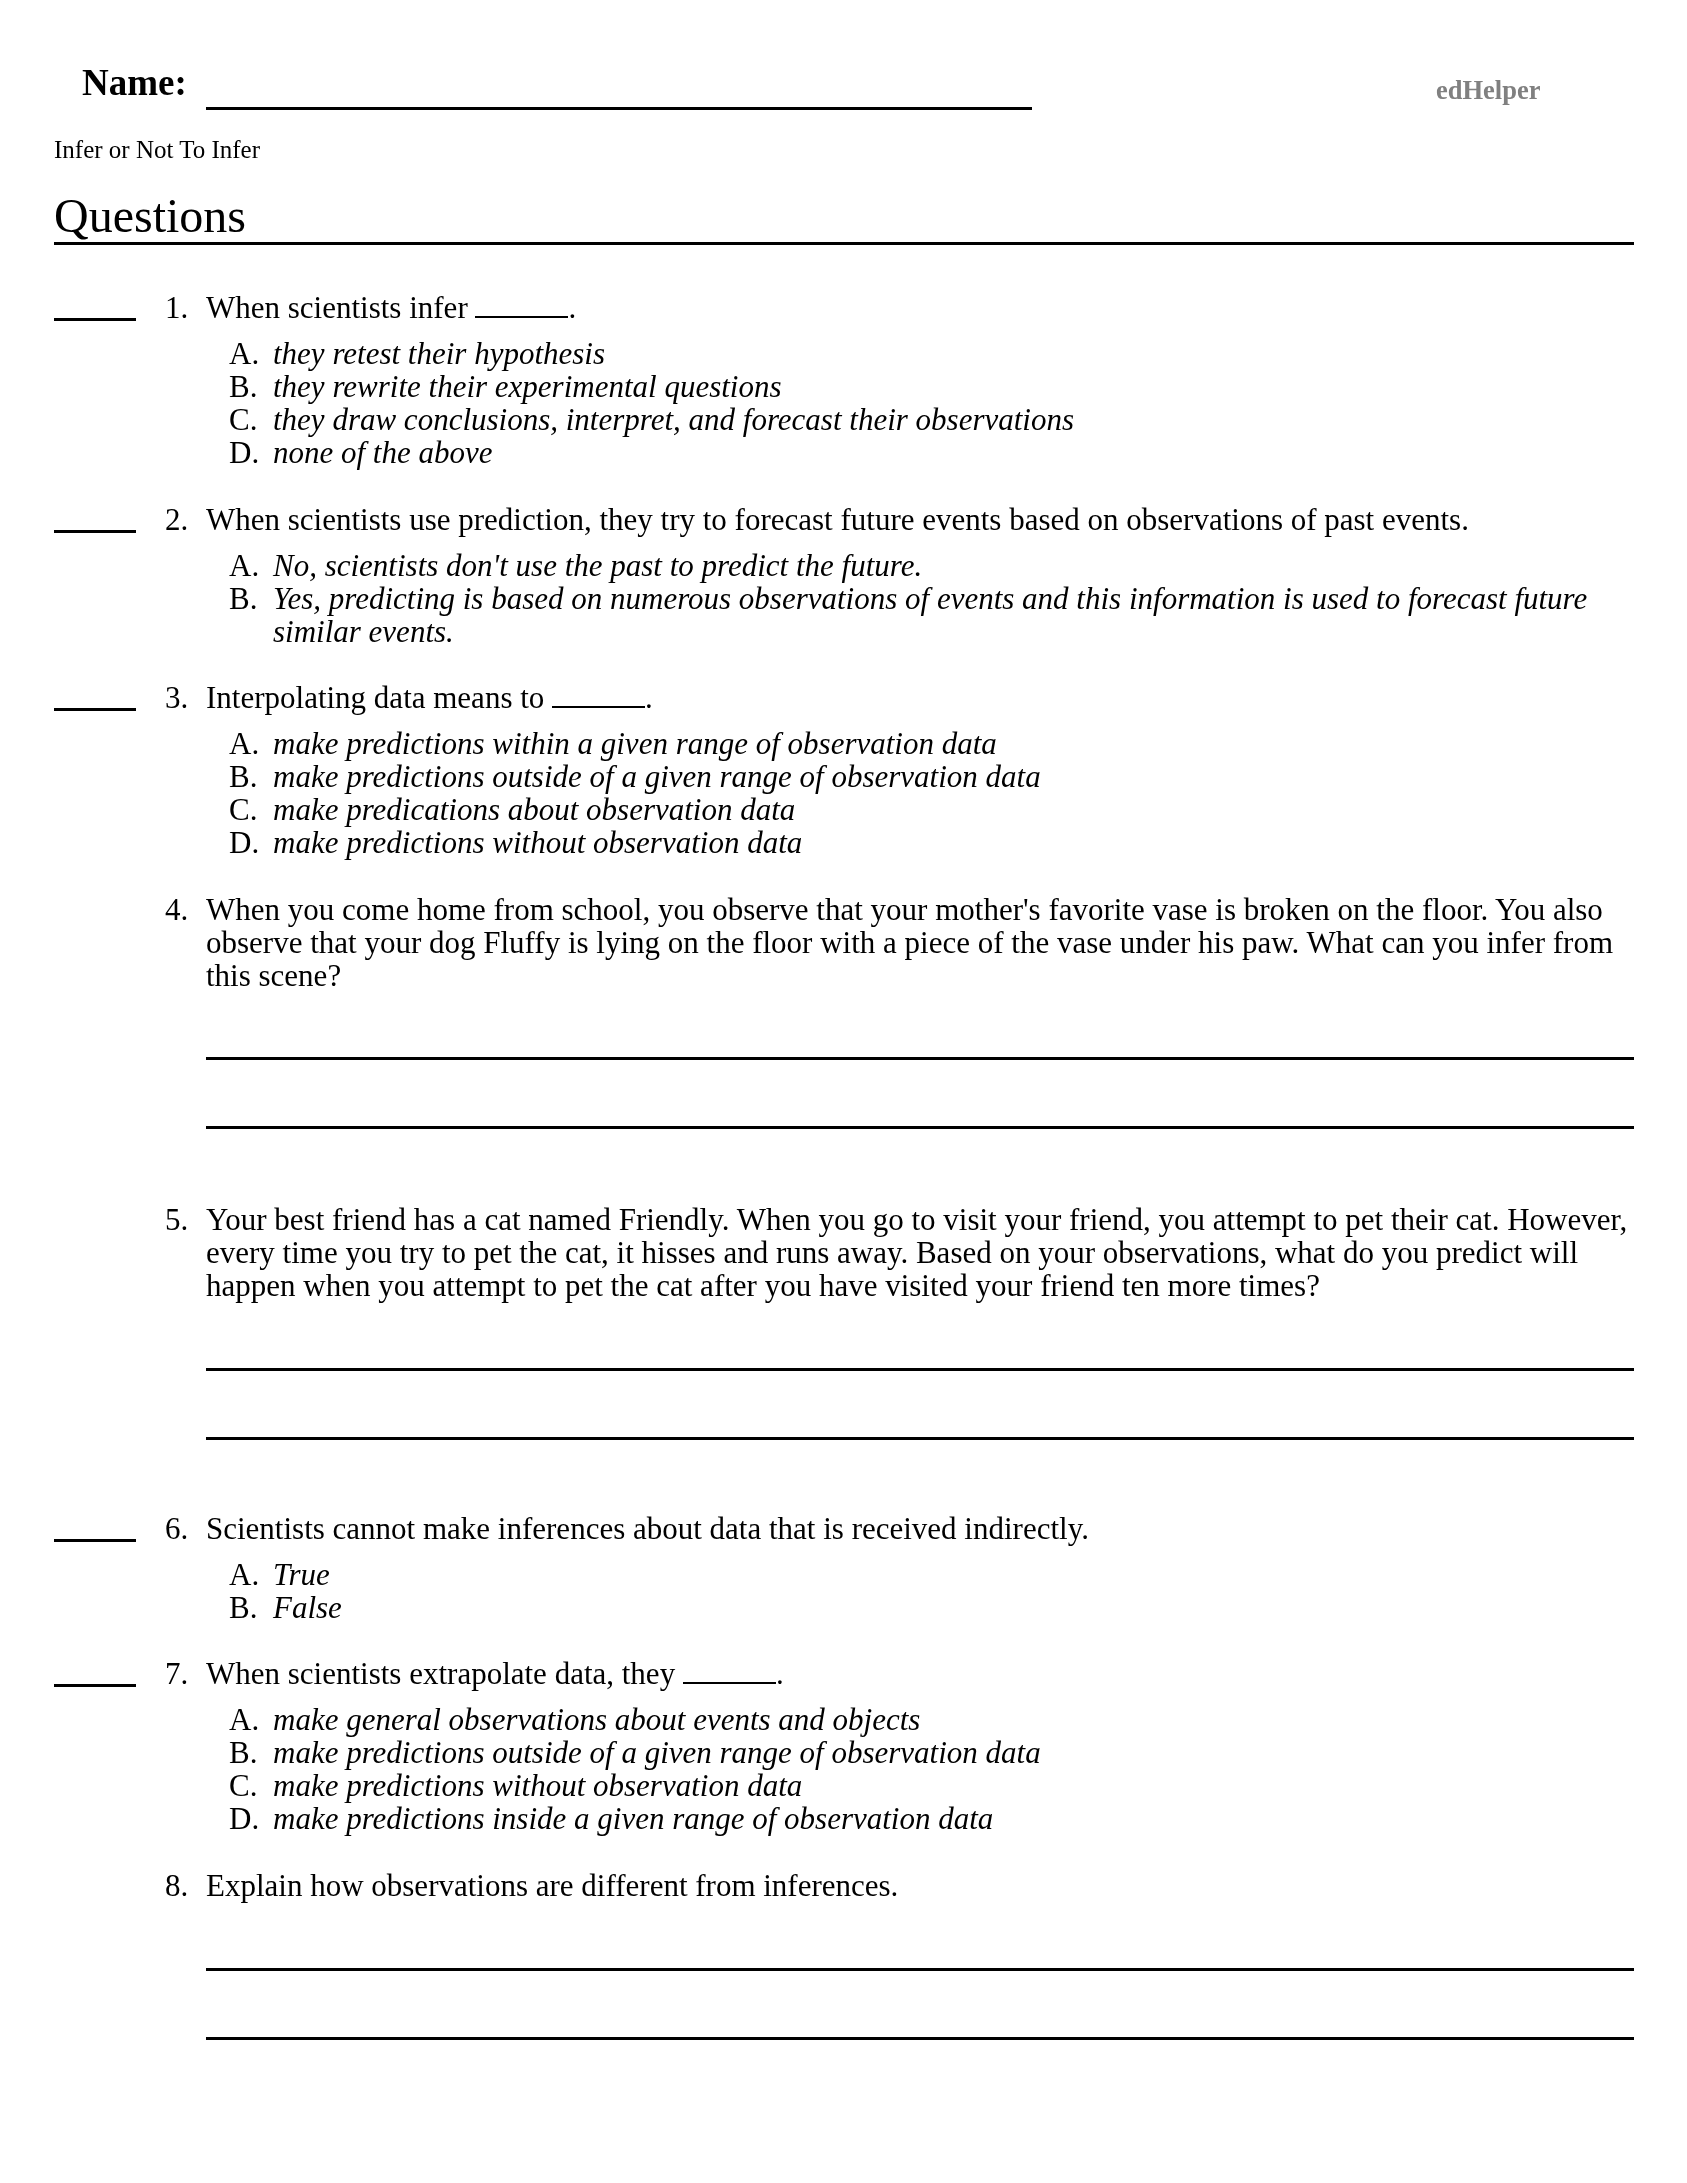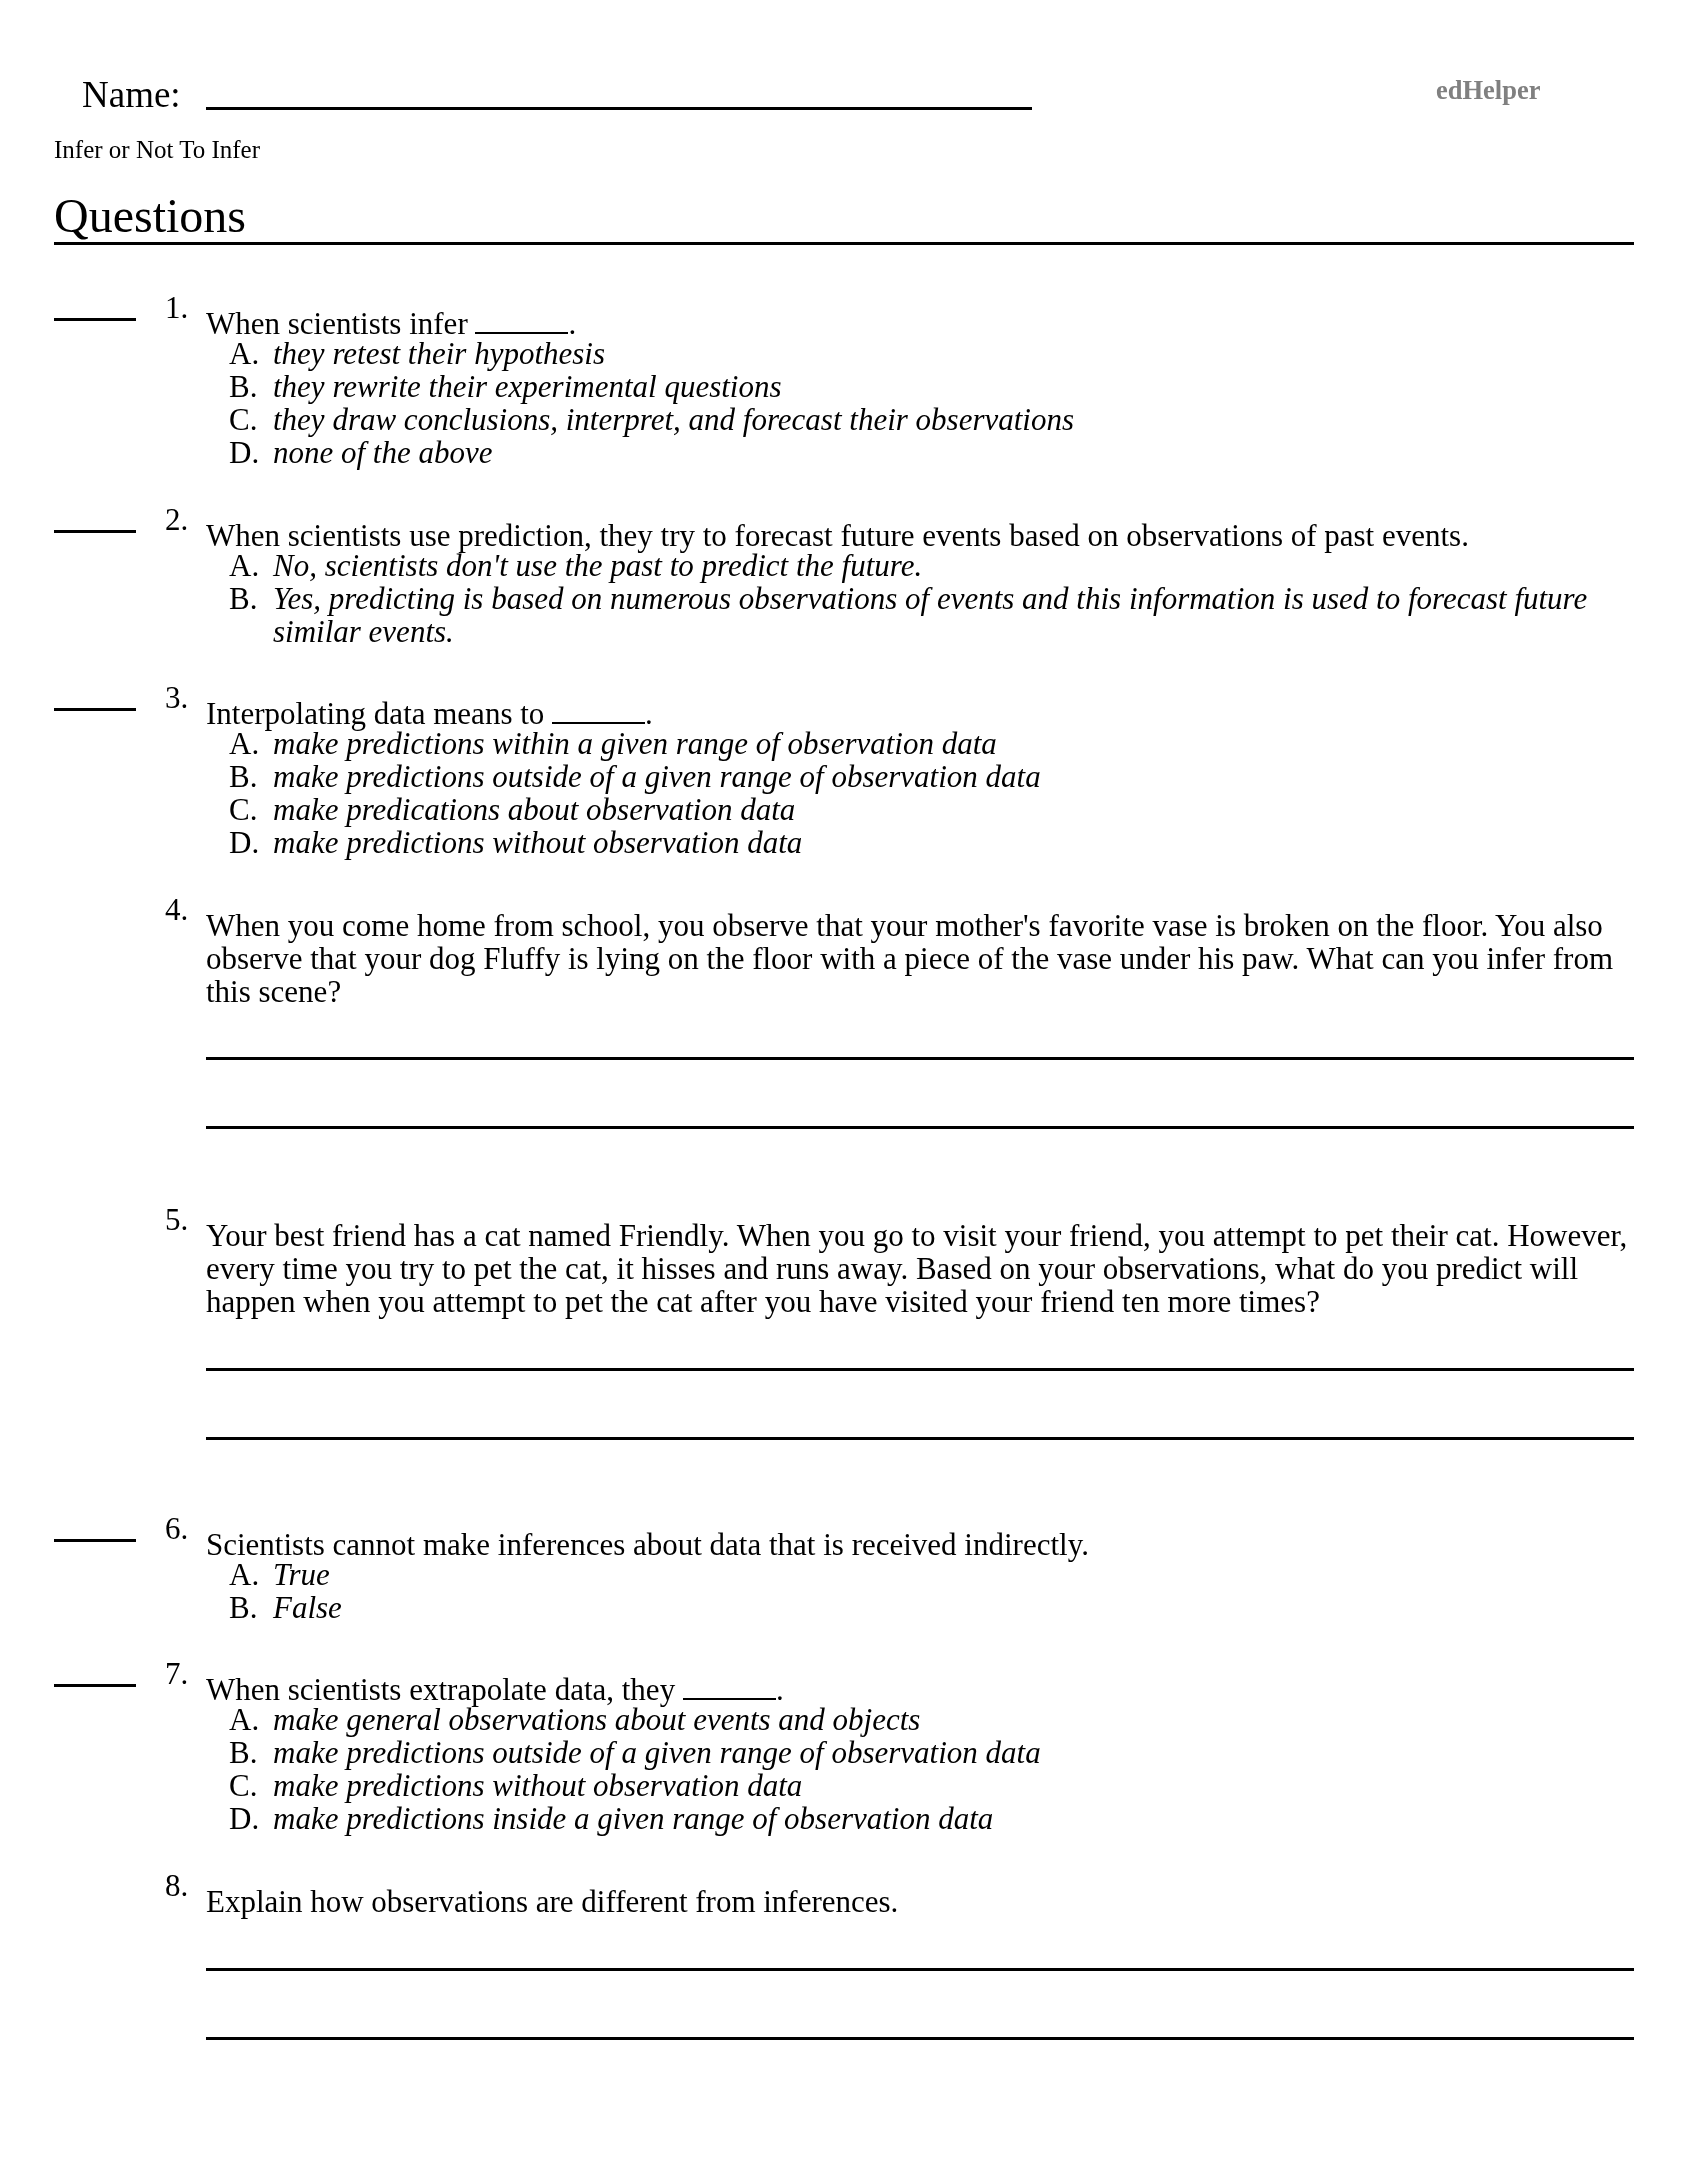--- a/index.html
+++ b/index.html
@@ -1,31 +1,31 @@
 <!DOCTYPE html>
 <html style="font-size:10.6px"><head>
 <meta charset="utf-8">
 <style>
   html, body { margin: 0; padding: 0; background: #ffffff; }
   body {
     width: 1687px; height: 2183px; position: relative; overflow: hidden;
     font-family: "Liberation Serif", "DejaVu Serif", serif; color: #000;
   }
   .abs { position: absolute; }
-  .name-label { left: 82px; top: 76px; font-size: 37px; font-weight: normal; line-height: 1; }
+  .name-label { left: 82px; top: 64px; font-size: 37px; font-weight: bold; line-height: 1; }
   .name-line { left: 206px; top: 107px; width: 826px; height: 3.3px; background: #000; }
   .brand { left: 1436px; top: 77px; font-size: 26.5px; font-weight: bold; color: #808080; line-height: 1; }
   .subtitle { left: 54px; top: 137px; font-size: 25px; line-height: 1; text-align: center; }
   .section-title { left: 54px; top: 192px; font-size: 48px; font-weight: normal; line-height: 1; }
   .section-rule { left: 54px; top: 242px; width: 1580px; height: 3.3px; background: #000; }
 
   .q { position: absolute; left: 0; width: 1687px; font-size: 31px; line-height: 33px; }
   .answer-blank { position: absolute; left: 54px; width: 82px; height: 3.3px; background: #000; }
   .qnum { position: absolute; left: 165px; text-align: left; }
-  .qtext { position: absolute; left: 206px; width: 1442px; margin-top: 16px; }
+  .qtext { position: absolute; left: 206px; width: 1442px; }
   .opts { position: absolute; left: 229px; width: 1416px; }
   .opt { display: flex; }
   .opt-letter { width: 44px; flex: none; }
   .opt-text { flex: 1; font-style: italic; }
   .write-line { position: absolute; left: 206px; width: 1428px; height: 3.3px; background: #000; }
   .blank-inline { display: inline-block; width: 93px; border-bottom: 2px solid #000; height: 25px; vertical-align: baseline; }
 </style>
 </head>
 <body>
 

